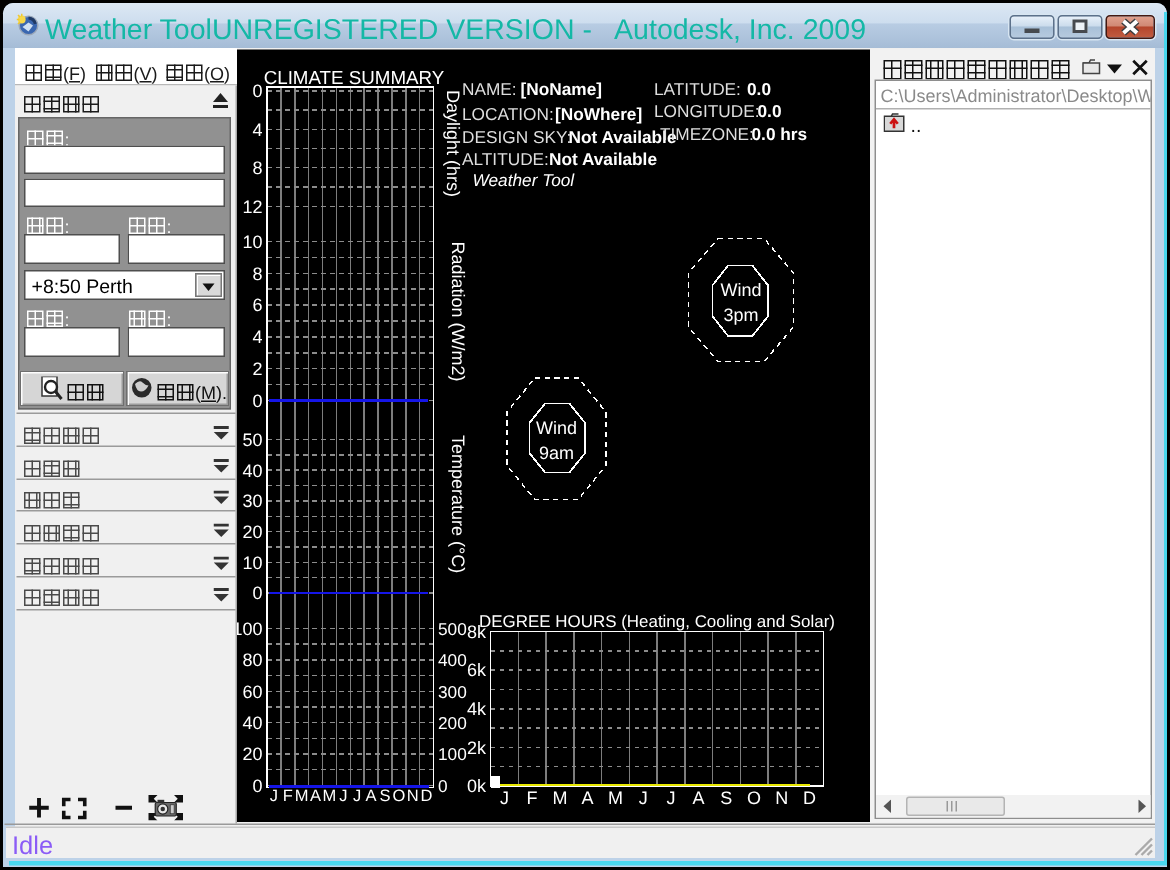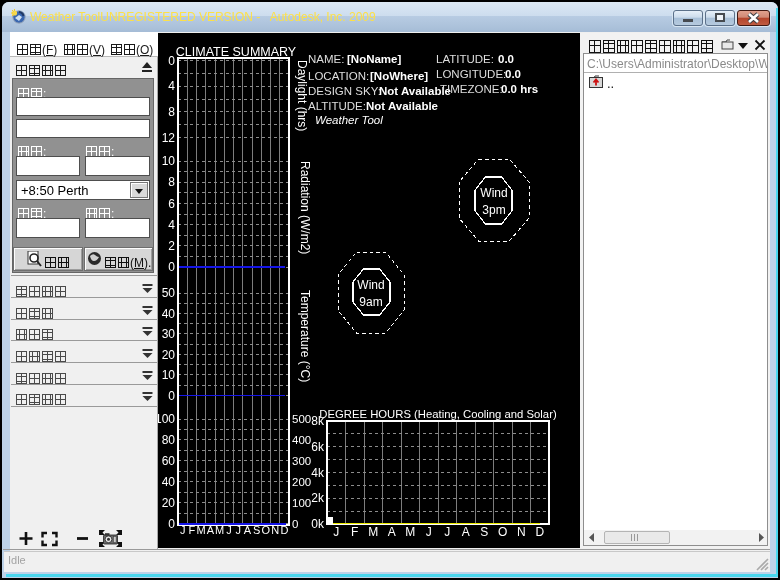--- a/index.html
+++ b/index.html
@@ -23,21 +23,21 @@
 <div class="abs" style="left:6px;top:574px;width:772px;height:3px;background:#49d7ee"></div>
 
 <svg class="abs" style="left:11px;top:9px" width="15" height="15" viewBox="0 0 15 15">
  <circle cx="8" cy="8" r="6.2" fill="#3a67b0" stroke="#9aa7b8" stroke-width="1"></circle>
  <path d="M4 9 L8 6 L11 8 L8 12 Z" fill="#cfe0f2"></path>
  <path d="M8 3 A5 5 0 0 1 12.5 7" stroke="#203a66" stroke-width="2" fill="none"></path>
  <circle cx="3.5" cy="4" r="2.6" fill="#f7d84a"></circle>
  <path d="M3.5 0 v2 M0 4 h2 M1 1 l1.4 1.4 M1 7 l1.4-1.4" stroke="#f0c830" stroke-width="1"></path>
 </svg>
 
-<div class="abs" style="left:30px;top:10px;font-size:12px;color:#fde047">Weather ToolUNREGISTERED VERSION -&nbsp;&nbsp; Autodesk, Inc. 2009</div>
+<div class="abs" style="left:30px;top:10px;font-size:19px;color:#14b8a6">Weather ToolUNREGISTERED VERSION -&nbsp;&nbsp; Autodesk, Inc. 2009</div>
 
 <div class="abs" style="left:673px;top:10px;width:30px;height:16px;border-radius:3px;border:1px solid #5c718a;background:linear-gradient(#e7f0f9 0%,#ccdcec 45%,#a8c0d8 50%,#b6cade 100%);box-shadow:0 0 0 1px #d8e6f2"></div>
 <div class="abs" style="left:683px;top:19px;width:10px;height:3px;background:#464a4f"></div>
 <div class="abs" style="left:705px;top:10px;width:30px;height:16px;border-radius:3px;border:1px solid #5c718a;background:linear-gradient(#e7f0f9 0%,#ccdcec 45%,#a8c0d8 50%,#b6cade 100%);box-shadow:0 0 0 1px #d8e6f2"></div>
 <div class="abs" style="left:715px;top:13px;width:10px;height:9px;border:2px solid #464a4f;background:#eef3f8"></div>
 <div class="abs" style="left:737px;top:10px;width:33px;height:16px;border-radius:3px;border:1px solid #421912;background:linear-gradient(#e0a18e 0%,#d08975 45%,#b4452c 50%,#c05c41 100%);box-shadow:0 0 0 1px #d8e6f2"></div>
 <svg class="abs" style="left:745px;top:12px" width="17" height="12" viewBox="0 0 17 12">
     <path d="M4 2 L13 10 M13 2 L4 10" stroke="#3b3e42" stroke-width="4.6"></path>
     <path d="M4 2 L13 10 M13 2 L4 10" stroke="#fff" stroke-width="2.6"></path>
   </svg>
@@ -144,21 +144,21 @@
   <rect x="84.5" y="5" width="14" height="9" rx="1" fill="#6a6a6a" stroke="#222" stroke-width="0.8"></rect>
   <rect x="86" y="3.2" width="4.5" height="2" fill="#333"></rect>
   <circle cx="89.5" cy="9.3" r="3.4" fill="#e8e8e8" stroke="#222" stroke-width="0.8"></circle>
   <circle cx="89.5" cy="9.3" r="1.5" fill="#333"></circle>
   <rect x="94.5" y="6.5" width="2.6" height="6" fill="#ccc" stroke="#333" stroke-width="0.5"></rect>
  </g>
 </svg>
 
 <div class="abs" style="left:3px;top:549px;width:767px;height:1px;background:#9a9a9a"></div>
 <div class="abs" style="left:4px;top:551px;width:766px;height:21px;background:#f0f0f0;border-top:1px solid #c8c8c8"></div>
-<div class="abs" style="left:8px;top:554px;font-size:11px;color:#a3a3a3">Idle</div>
+<div class="abs" style="left:8px;top:554px;font-size:17px;color:#8b5cf6">Idle</div>
 <svg class="abs" style="left:756px;top:558px" width="13" height="13" viewBox="0 0 13 13">
     <path d="M12 1 L1 12 M12 5 L5 12 M12 9 L9 12" stroke="#aaa" stroke-width="1.6"></path>
   </svg>
 
 <div class="abs" style="left:158px;top:33px;width:422px;height:515px;background:#000"></div>
 <svg class="abs" style="left:158px;top:33px" width="422" height="515" viewBox="0 0 422 515" shape-rendering="crispEdges">
 <text x="78" y="23" text-anchor="middle" font-size="12.5" fill="#fff">CLIMATE SUMMARY</text>
 <line x1="29.25" y1="25" x2="29.25" y2="492" stroke="#7d7d7d" stroke-width="1"></line>
 <line x1="38.50" y1="25" x2="38.50" y2="492" stroke="#7d7d7d" stroke-width="1"></line>
 <line x1="47.75" y1="25" x2="47.75" y2="492" stroke="#7d7d7d" stroke-width="1"></line>

